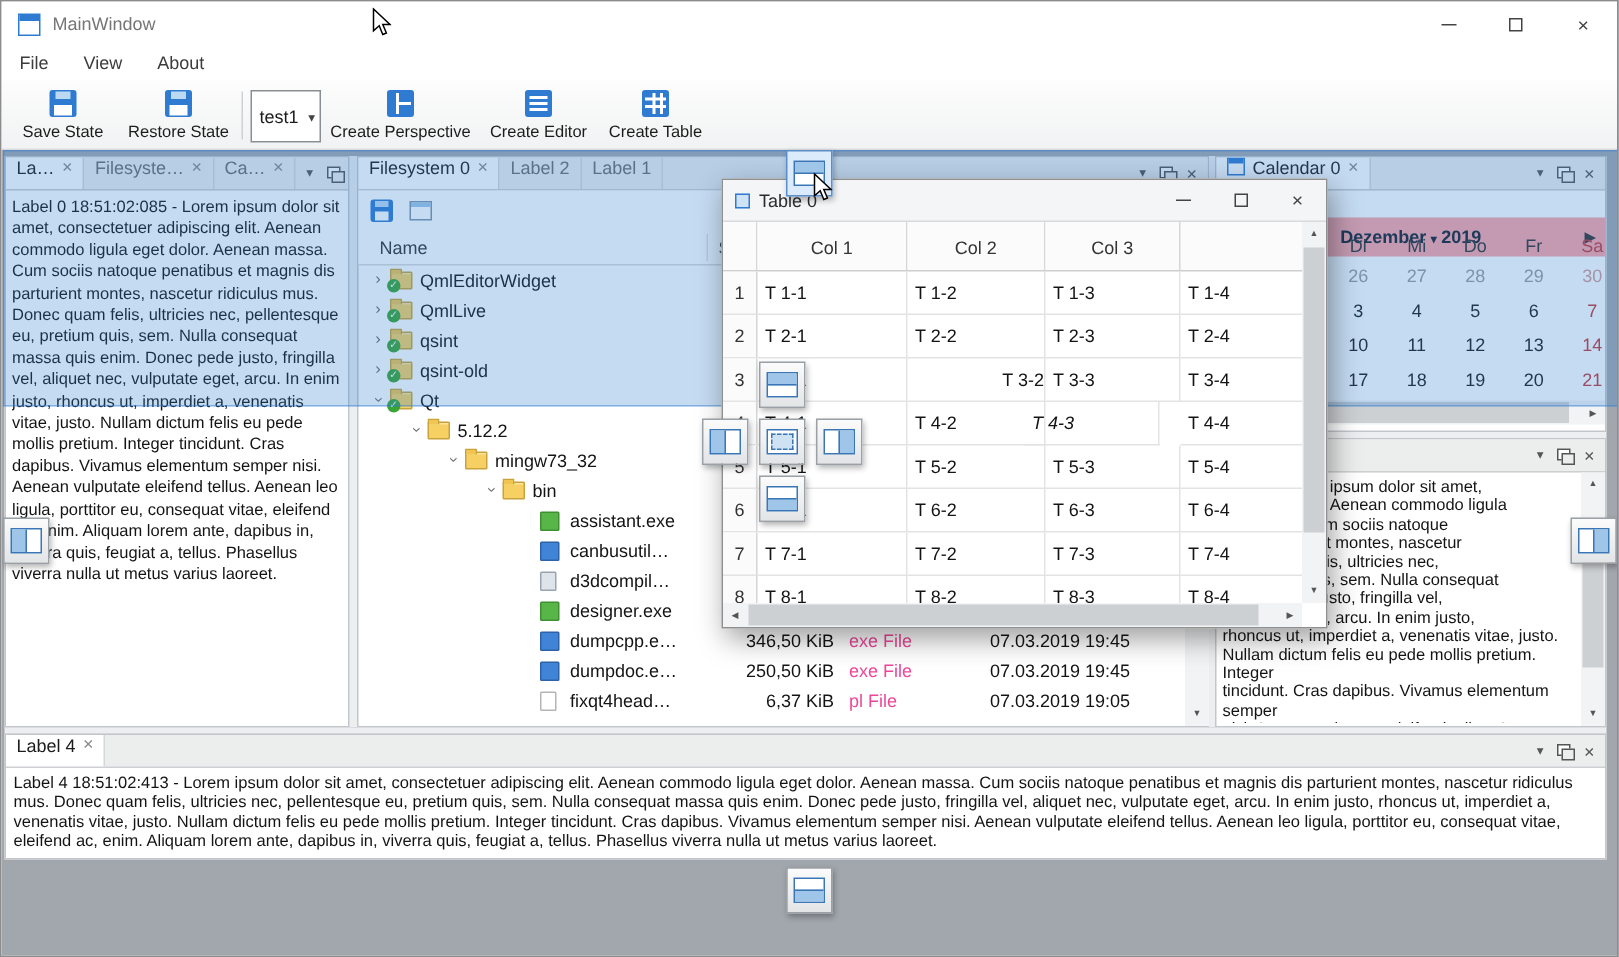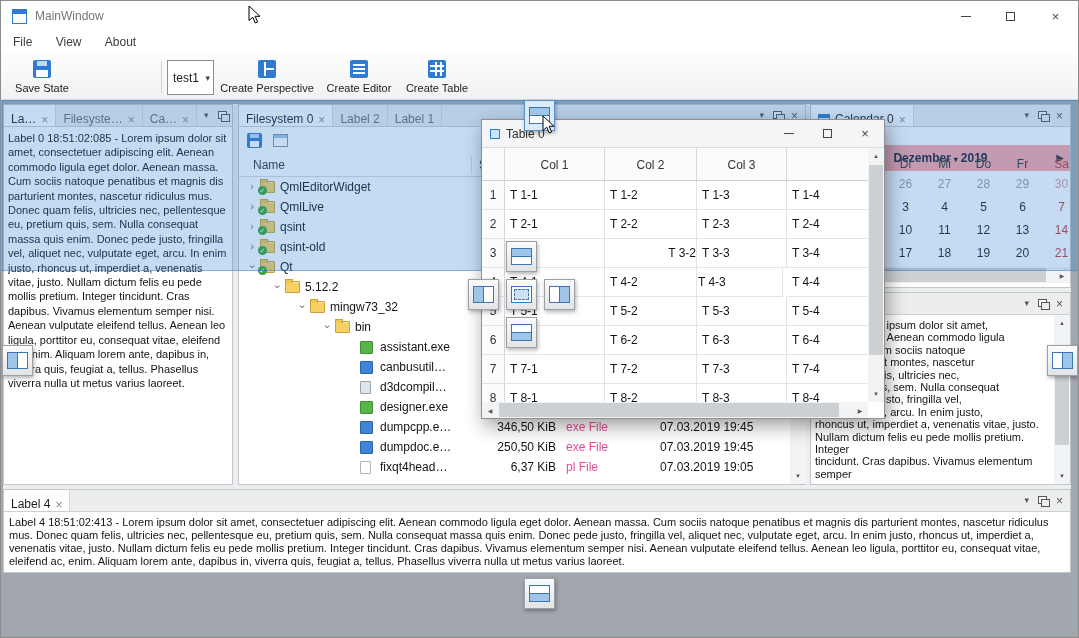--- a/index.html
+++ b/index.html
@@ -40,21 +40,21 @@
   .combo{position:absolute;left:166px;top:7px;width:47px;height:35px;background:#fff;border:1px solid #898e93}
   .combo-text{position:absolute;left:5px;top:10px;font-size:12px;color:#1c1c1c}
   .combo-arrow{position:absolute;right:3px;top:12px;font-size:9px;color:#444}
 
   
   .dockroot{position:absolute;top:99px;left:0;width:1079px;height:539px;background:#a2a7ae}
   .panel{position:absolute;background:#fff;border:1px solid #c3c6ca}
   .split{position:absolute;background:#eceef0}
 
   .tabbar{position:absolute;left:0;top:0;right:0;height:22px;background:#eceded;border-bottom:1px solid #cdcfd2;display:flex;align-items:stretch;overflow:hidden}
-  .dtab{display:flex;align-items:flex-end;gap:5px;padding:0 7px;font-size:12px;color:#6d6d6d;border-right:1px solid #d6d7d9;white-space:nowrap}
+  .dtab{display:flex;align-items:flex-start;gap:5px;padding:0 7px;font-size:12px;color:#6d6d6d;border-right:1px solid #d6d7d9;white-space:nowrap}
   .dtab.active{background:#fff;color:#1c1c1c}
   .tab-close{font-size:12px;color:#8b8b8b;line-height:1}
   .dock-btns{margin-left:auto;display:flex;align-items:center;gap:9px;padding:0 7px}
   .dbtn{font-size:9px;color:#555;line-height:1}
   .float-ico{width:9px;height:8px;border:1px solid #555;position:relative;display:inline-block;background:#fff}
   .float-ico::before{content:"";position:absolute;left:2px;top:2px;width:7px;height:6px;border:1px solid #555;background:#eceded}
   .cal-tab-ico{width:12px;height:12px;border:1px solid #2e7bd1;background:#fff;position:relative;display:inline-block}
   .cal-tab-ico::before{content:"";position:absolute;left:0;right:0;top:0;height:3px;background:#2e7bd1}
 
   .label-text{position:absolute;font-size:11px;line-height:14.4px;color:#141414;overflow:hidden}
@@ -159,20 +159,24 @@
     <span class="menu-item">File</span>
     <span class="menu-item">View</span>
     <span class="menu-item">About</span>
   </div>
 
   <div class="toolbar">
     <div class="tbtn" style="left:6px;width:70px">
       <span class="tico i-floppy"></span>
       <span>Save State</span>
     </div>
+    <div class="tbtn" style="left:78px;width:80px">
+      <span class="tico i-floppy"></span>
+      <span>Restore State</span>
+    </div>
     <div class="tsep"></div>
     <div class="combo">
       <span class="combo-text">test1</span>
       <span class="combo-arrow">▾</span>
     </div>
     <div class="tbtn" style="left:216px;width:100px">
       <span class="tico i-persp"></span>
       <span>Create Perspective</span>
     </div>
     <div class="tbtn" style="left:318px;width:80px">
@@ -482,21 +486,21 @@
             <div class="tnum">3</div>
             <div class="tcell" style="left: 23px; width: 100px;">T 3-1</div>
             <div class="tcell" style="left: 123px; width: 92px; text-align: right;">T 3-2</div>
             <div class="tcell" style="left: 215px; width: 90px;">T 3-3</div>
             <div class="tcell" style="left: 305px; width: 110px;">T 3-4</div>
           </div>
           <div class="trow" style="top: 87px;">
             <div class="tnum">4</div>
             <div class="tcell" style="left: 23px; width: 100px;">T 4-1</div>
             <div class="tcell" style="left: 123px; width: 92px;">T 4-2</div>
-            <div class="tcell" style="left: 211px; width: 90px;">T 4-3</div>
+            <div class="tcell" style="left: 201px; width: 90px; font-style: italic;">T 4-3</div>
             <div class="tcell" style="left: 305px; width: 110px;">T 4-4</div>
           </div>
           <div class="trow" style="top: 116px;">
             <div class="tnum">5</div>
             <div class="tcell" style="left: 23px; width: 100px;">T 5-1</div>
             <div class="tcell" style="left: 123px; width: 92px;">T 5-2</div>
             <div class="tcell" style="left: 215px; width: 90px;">T 5-3</div>
             <div class="tcell" style="left: 305px; width: 110px;">T 5-4</div>
           </div>
           <div class="trow" style="top: 145px;">

